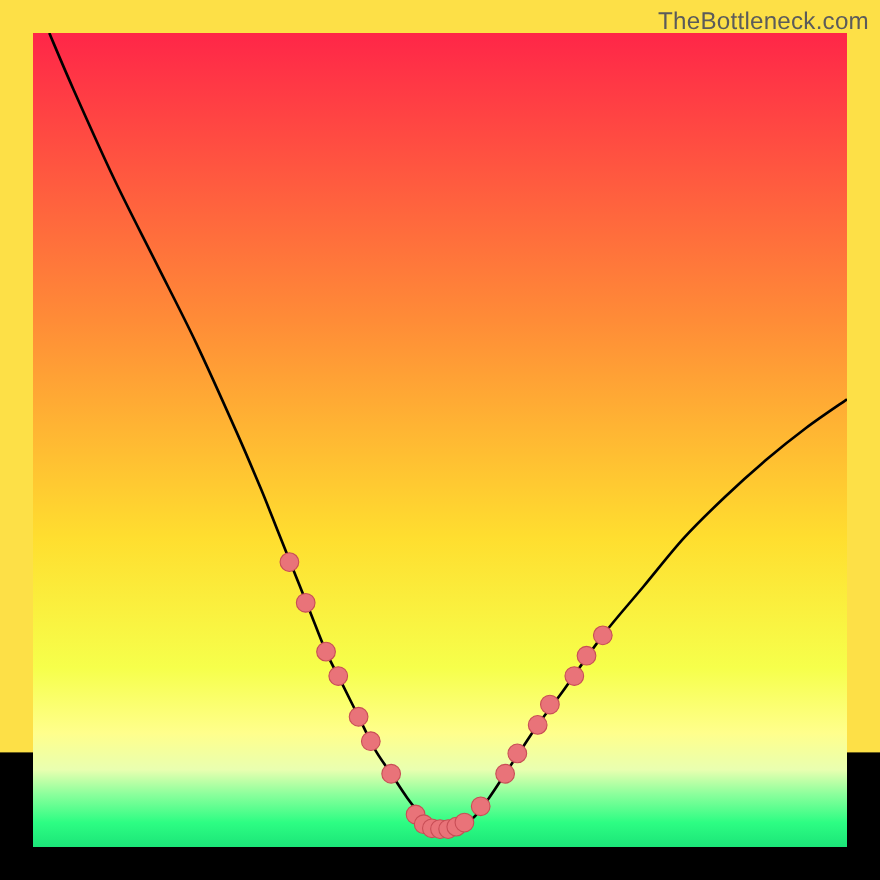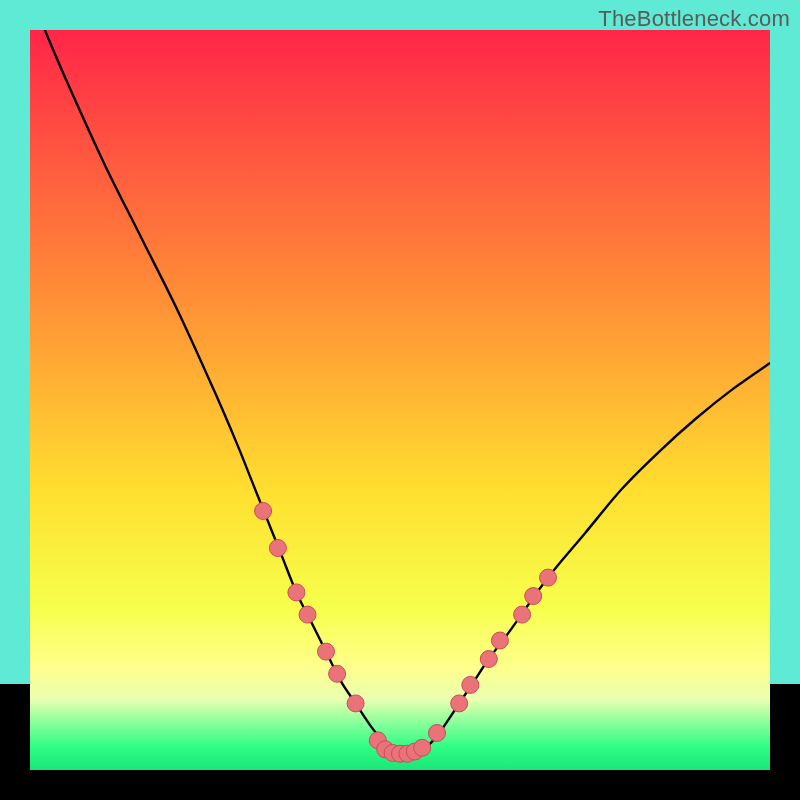--- a/index.html
+++ b/index.html
@@ -8,21 +8,21 @@
     width: 800px;
     height: 800px;
     overflow: hidden;
     background: #000;
     font-family: Arial, Helvetica, sans-serif;
   }
   .outer {
     position: relative;
     width: 800px;
     height: 684px;
-    background: #5eead4;
+    background: #fde047;
   }
   .watermark {
     position: absolute;
     top: 6px;
     right: 10px;
     color: #5b5b5b;
     font-size: 22px;
     font-weight: 500;
     letter-spacing: 0.2px;
     z-index: 5;

